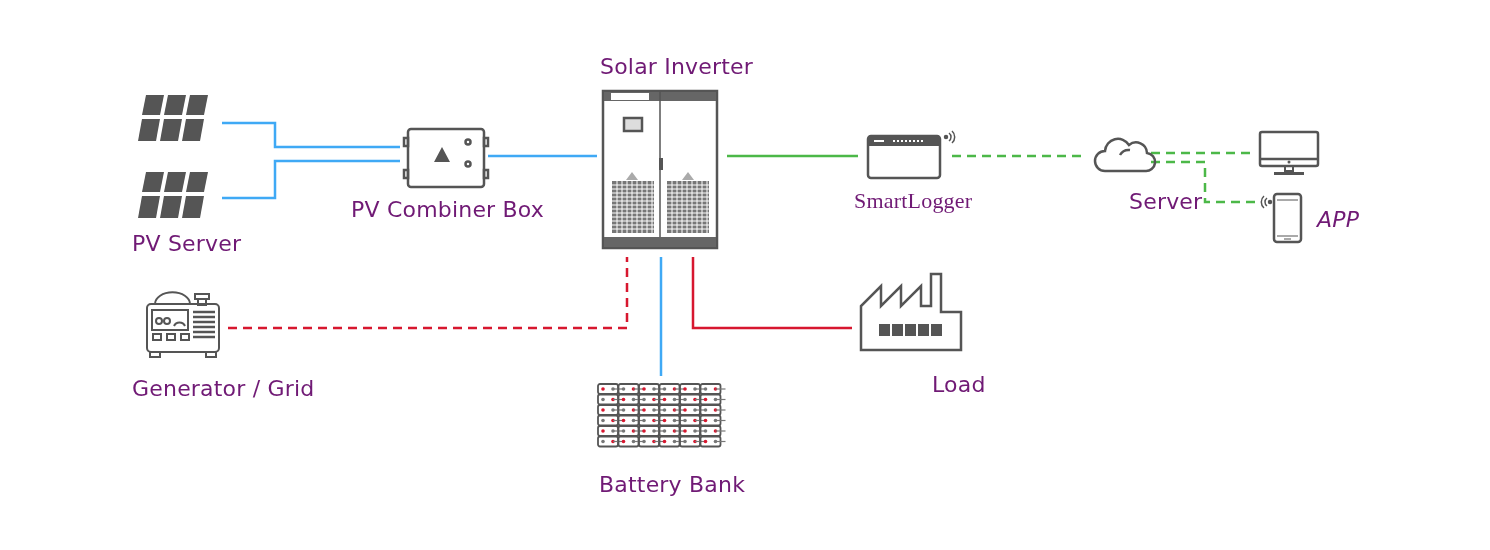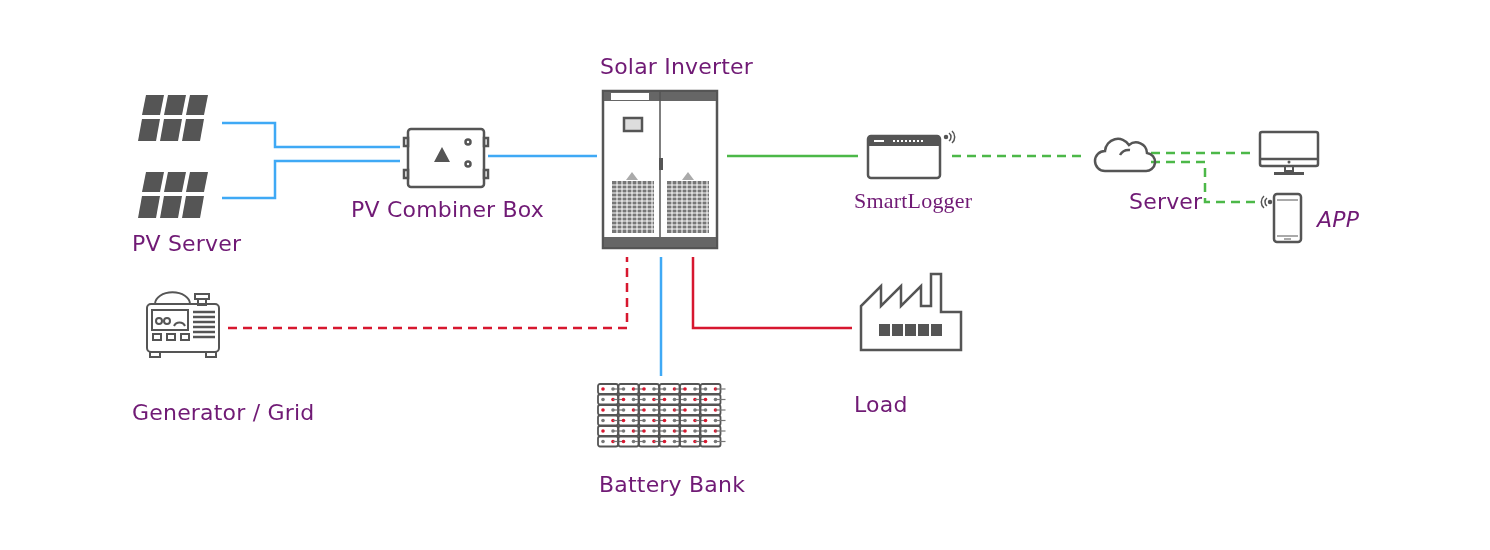--- a/index.html
+++ b/index.html
@@ -349,15 +349,15 @@
     </g>
   </g>
 </svg>
 
 <div class="label" style="left:600px; top:54px;">Solar Inverter</div>
 <div class="label" style="left:132px; top:231px;">PV Server</div>
 <div class="label" style="left:351px; top:197px;">PV Combiner Box</div>
 <div class="label" style="left:854px; top:188px;font-family:Liberation Serif, serif;">SmartLogger</div>
 <div class="label" style="left:1090px; top:189px;margin-left:39px;">Server</div>
 <div class="label" style="left:1317px; top:207px;font-style:italic;">APP</div>
-<div class="label" style="left:132px; top:376px;margin-top:24px;">Generator / Grid</div>
-<div class="label" style="left:854px; top:372px;margin-top:20px;">Load</div>
+<div class="label" style="left:132px; top:376px;">Generator / Grid</div>
+<div class="label" style="left:932px; top:372px;">Load</div>
 <div class="label" style="left:599px; top:472px;text-align:center;">Battery Bank</div>
 
 </body></html>

